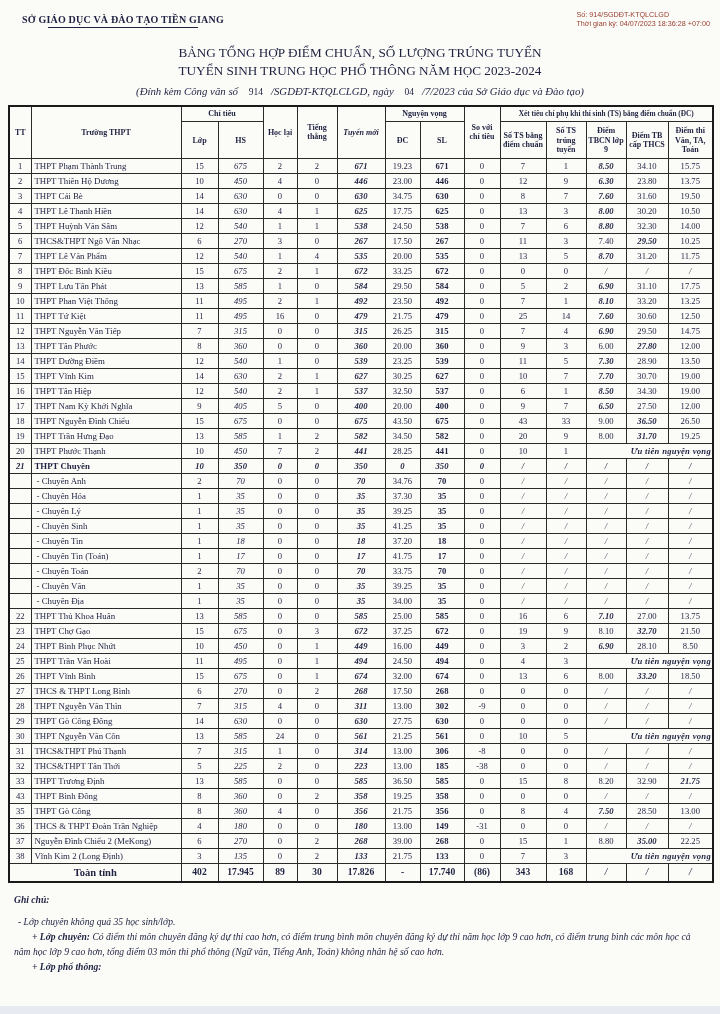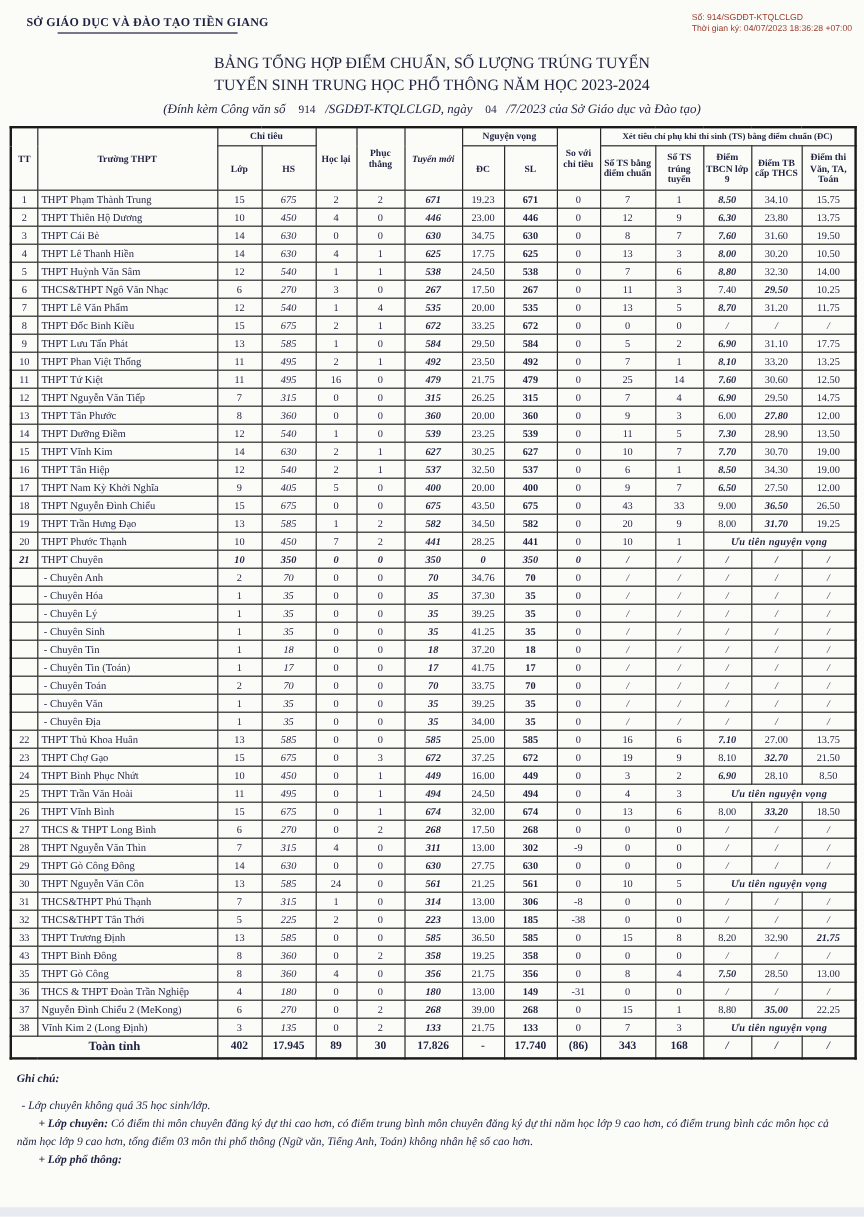--- a/index.html
+++ b/index.html
@@ -34,23 +34,23 @@
   .h1 { height:16px; }
   .h2 th { height:37px; }
   td { height:15px; font-size:8.6px; text-align:center; vertical-align:middle; line-height:1.05; }
   td.c-name { text-align:left; padding-left:3px; font-size:8.8px; white-space:nowrap; }
   td.c-name.sub { padding-left:5px; }
   td.c-hs { font-style:italic; }
   td.c-tm { font-style:italic; font-weight:700; }
   td.c-sl { font-weight:700; }
   td.slash { font-style:italic; color:#3a3a55; }
   td.hot { font-weight:700; font-style:italic; }
-  td.c-uu { font-weight:700; font-style:italic; letter-spacing:.3px; }
+  td.c-uu { font-weight:700; font-style:italic; letter-spacing:.3px;text-align:right; }
   tr.boldrow td { font-weight:700; font-style:italic; }
-  tr.boldrow td.c-name { font-style:normal; font-weight:400; }
+  tr.boldrow td.c-name { font-style:normal; font-weight:700; }
   tr.total-row td { font-weight:700; font-size:9.6px; height:18px; }
   tr.total-row td.tot-name { font-size:10.5px; }
 
   
   .notes { margin-top:10px; font-style:italic; font-size:9.6px; line-height:1.5; padding:0 10px 0 6px; }
   .notes .gc { font-weight:700; margin-bottom:8px; }
   .notes p { margin:0 0 1px 0; }
   .notes p.dash { text-indent:4px; }
   .notes p.plus { text-indent:18px; }
   .notes p.star { text-indent:30px;margin-top:40px; }
@@ -103,21 +103,21 @@
       <col style="width:40px">
         <col style="width:42px">
         <col style="width:45px">
     </colgroup>
     <thead>
       <tr class="h1">
         <th rowspan="2">TT</th>
         <th rowspan="2">Trường THPT</th>
         <th colspan="2">Chỉ tiêu</th>
         <th rowspan="2">Học lại</th>
-        <th rowspan="2">Phục thẳng</th>
+        <th rowspan="2">Tiếng thẳng</th>
         <th rowspan="2" class="it">Tuyển mới</th>
         <th colspan="2">Nguyện vọng</th>
         <th rowspan="2">So với chỉ tiêu</th>
         <th colspan="5" style="font-size:7.3px">Xét tiêu chí phụ khi thí sinh (TS) bằng điểm chuẩn (ĐC)</th>
       </tr>
       <tr class="h2">
         <th>Lớp</th>
         <th>HS</th>
         <th>ĐC</th>
         <th>SL</th>

